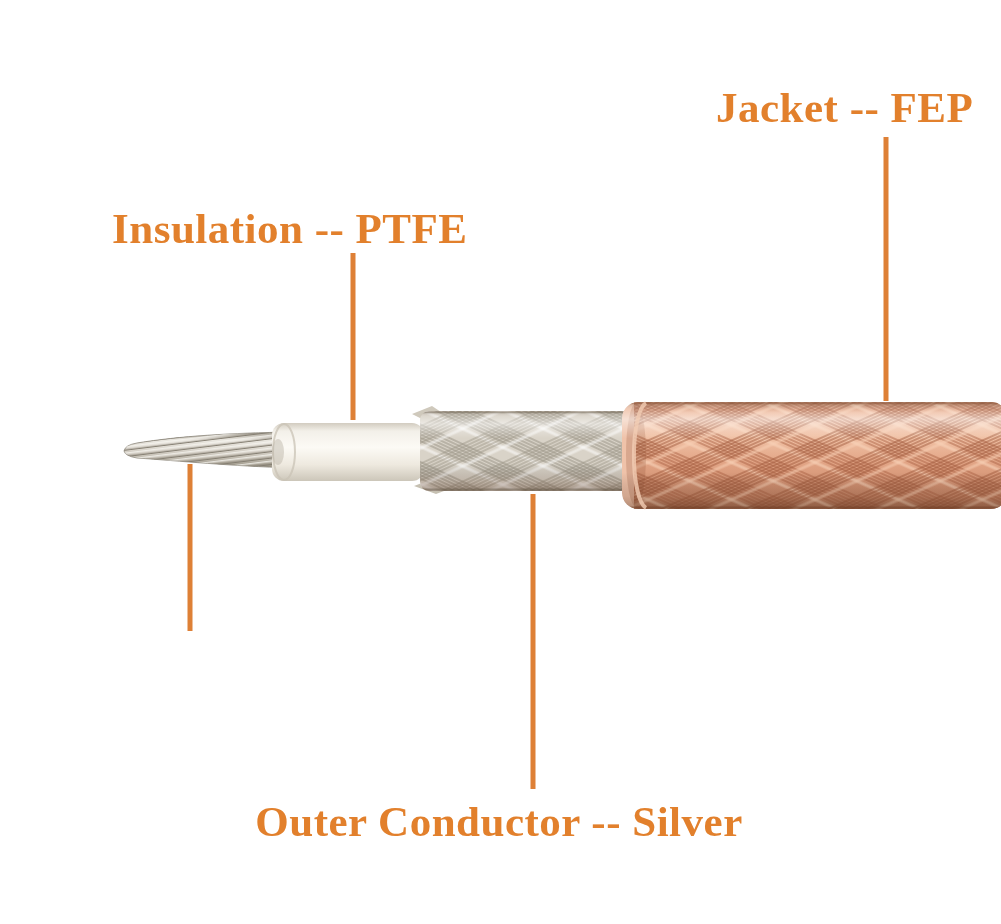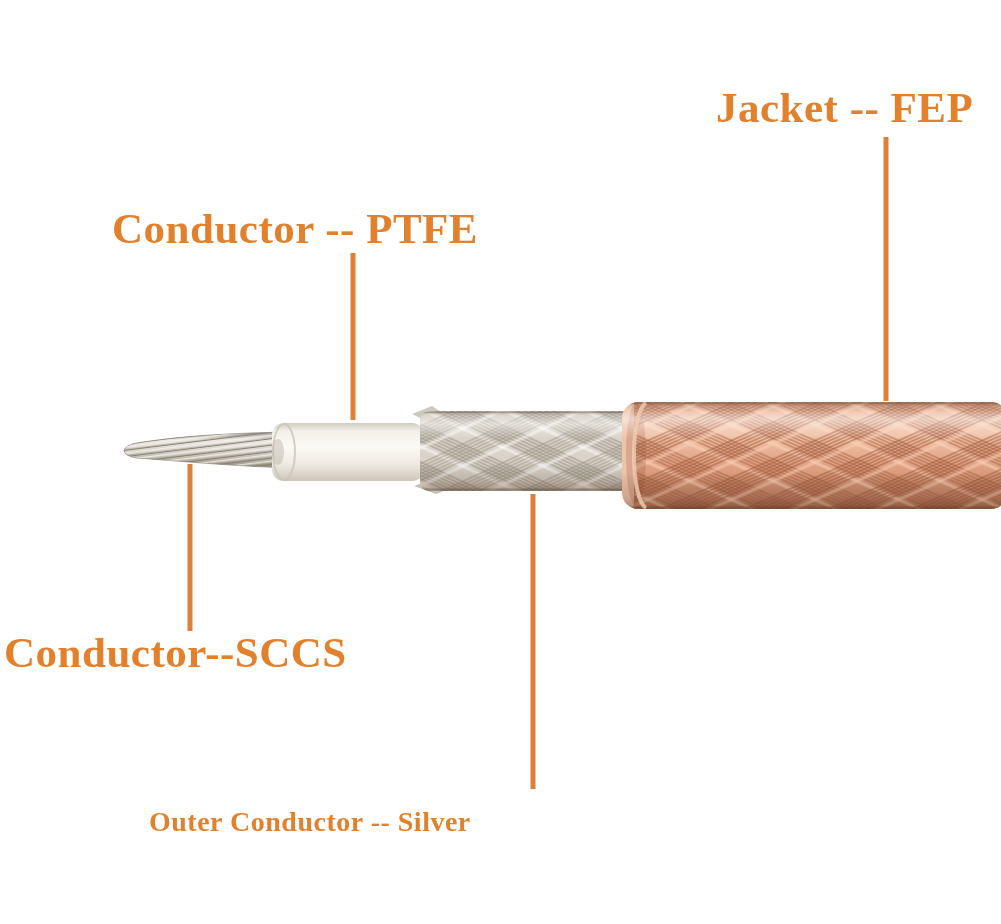--- a/index.html
+++ b/index.html
@@ -28,23 +28,24 @@
     font-size: 43px;
     line-height: 49px;
     white-space: nowrap;
     letter-spacing: 0.5px;
   }
   .label-outer {
     position: absolute;
     left: 149px;
     top: 788px;
     width: 700px;
+    text-align: center;
     color: #e2802c;
     font-weight: bold;
-    font-size: 28px;
+    font-size: 43px;
     line-height: 68px;
     letter-spacing: 0.5px;
   }
   .label-jacket     { left: 716px; top: 83px;  }
   .label-insulation { left: 112px; top: 204px; }
   .label-conductor  { left: 4px;   top: 628px; }
 </style>
 </head>
 <body>
 
@@ -200,21 +201,20 @@
     </g>
 
     <line x1="886" y1="137" x2="886" y2="401" stroke-width="5" stroke="#de8036"></line>
     <line x1="353" y1="253" x2="353" y2="420" stroke-width="5" stroke="#de8036"></line>
     <line x1="190" y1="464" x2="190" y2="631" stroke-width="5" stroke="#de8036"></line>
     <line x1="533" y1="494" x2="533" y2="789" stroke-width="5" stroke="#de8036"></line>
   </svg>
 
   <div class="label label-jacket">Jacket -- FEP</div>
 
-  <div class="label label-insulation">Conductor -- PTFE</div>
-
-  <div class="label label-conductor">Conductor--SCCS</div>
+  <div class="label label-insulation">Insulation -- PTFE</div>
+
 
   <div class="label-outer">
     <div>Outer Conductor -- Silver</div>
   </div>
 
 </div>
 
 </body></html>

